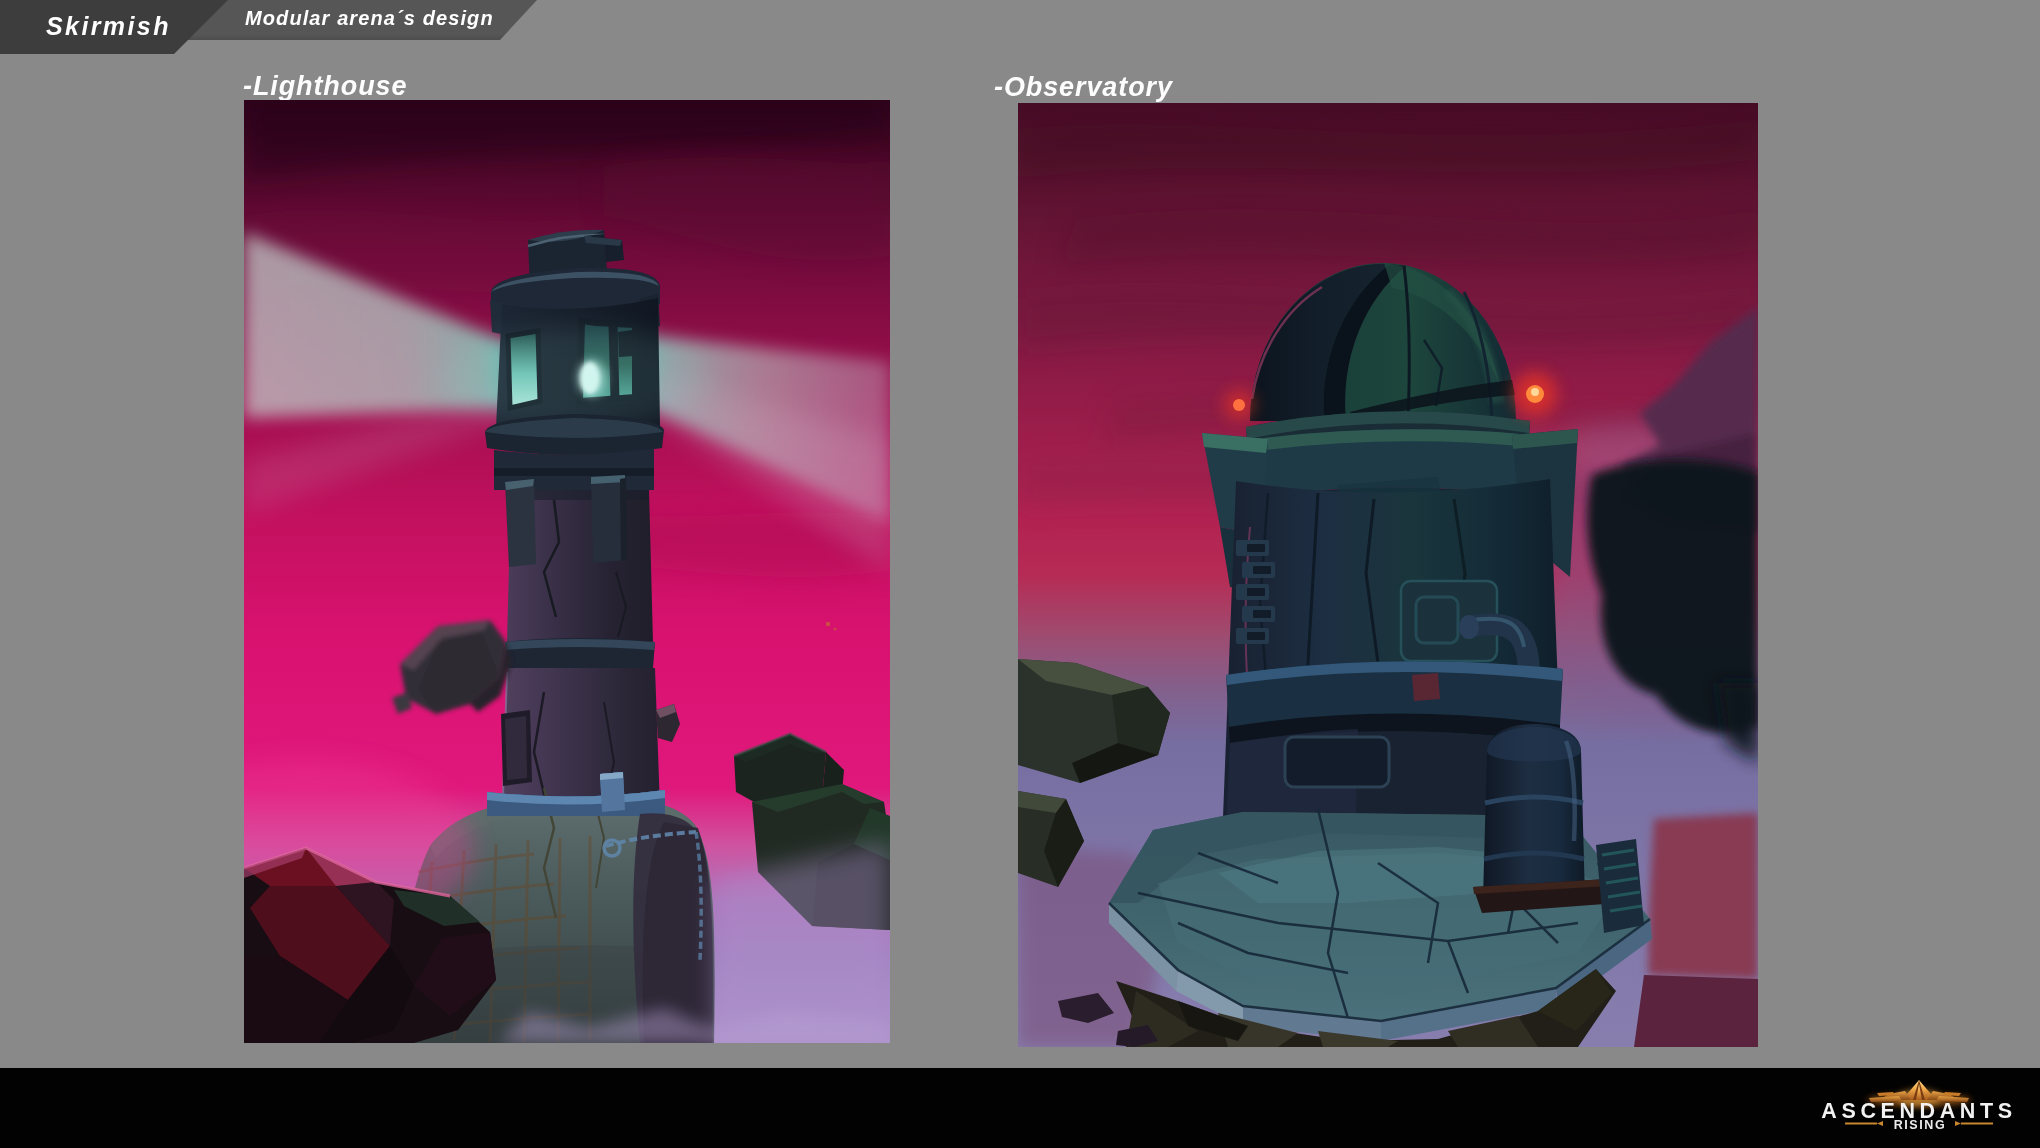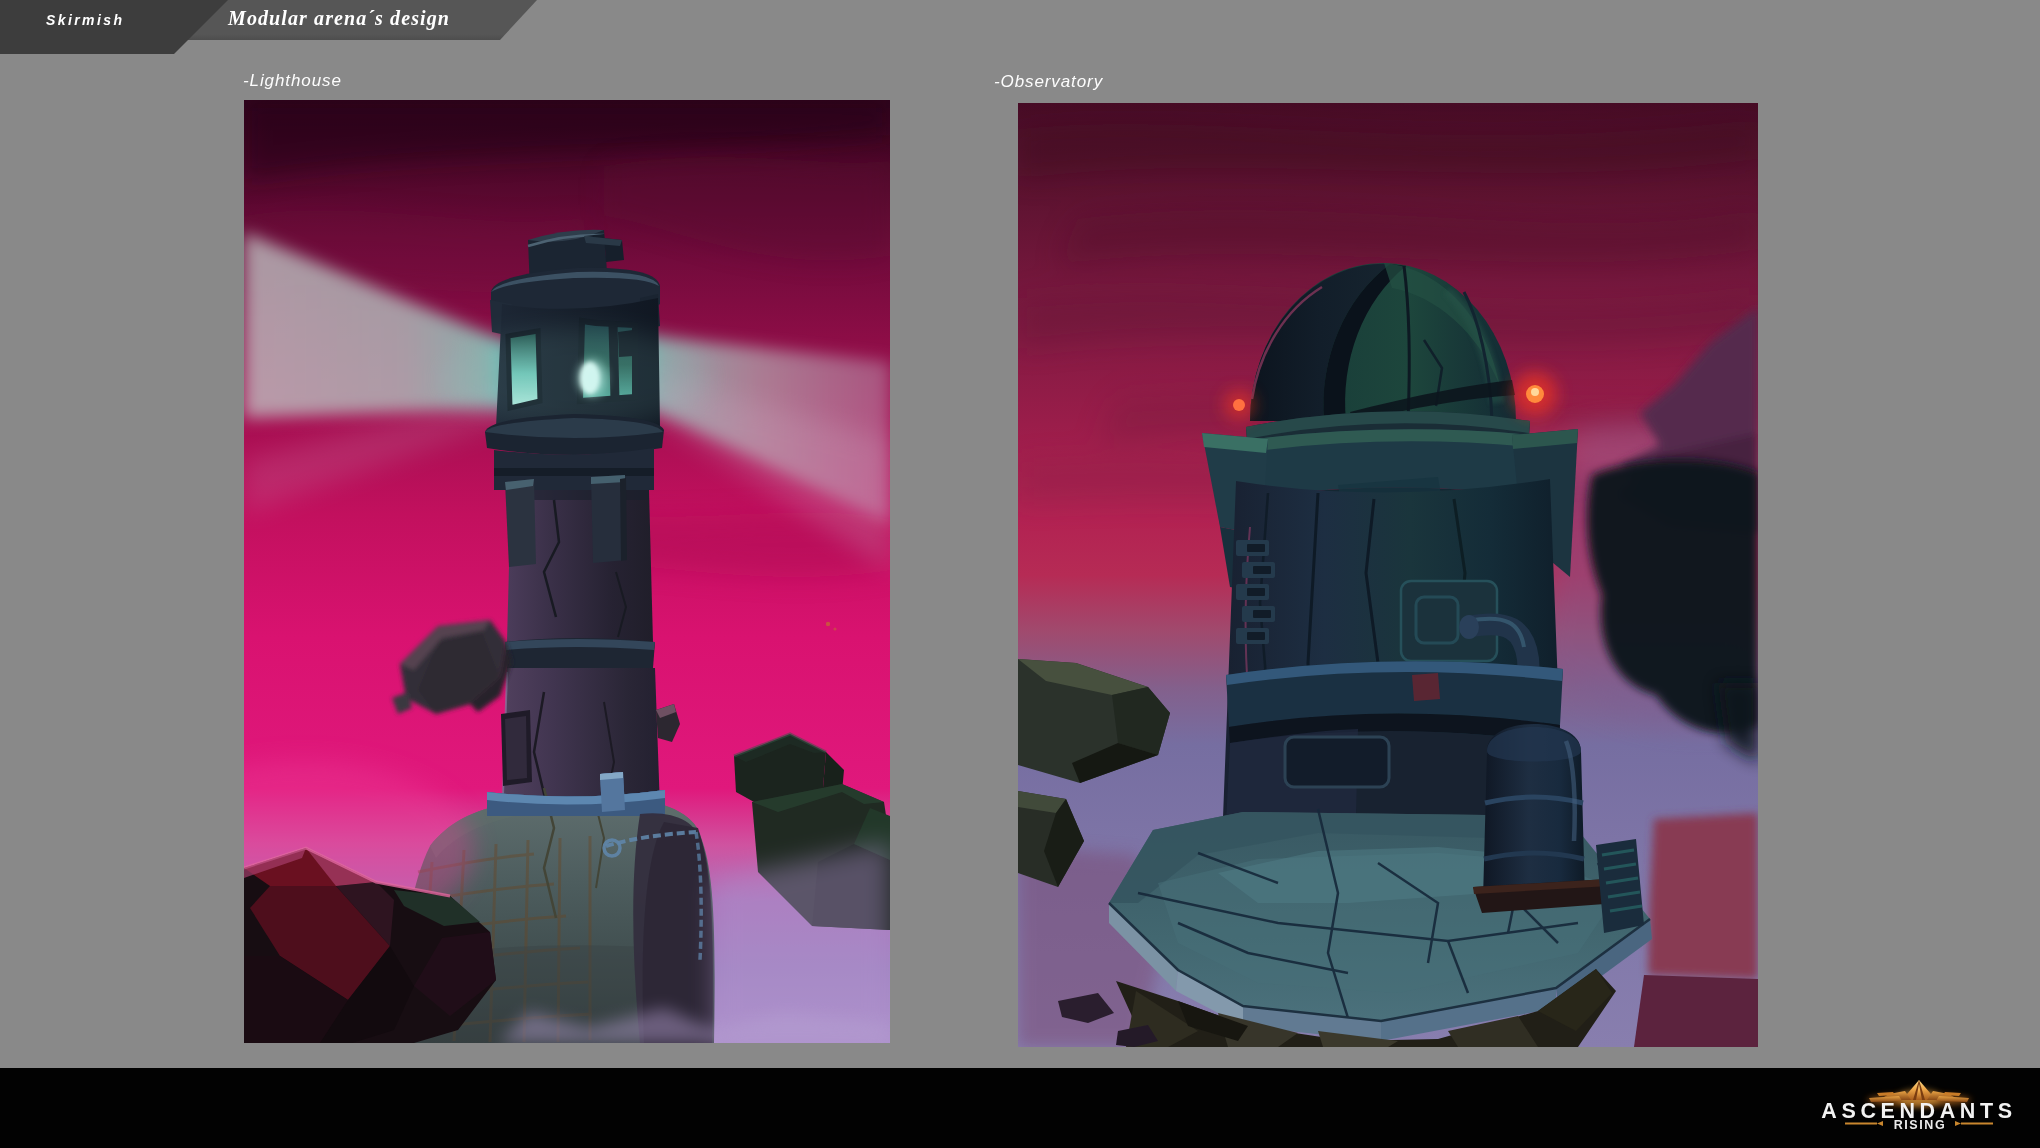--- a/index.html
+++ b/index.html
@@ -3,25 +3,25 @@
 <meta charset="utf-8">
 <style>
   html,body{margin:0;padding:0;}
   body{width:2040px;height:1148px;background:#898989;position:relative;overflow:hidden;
        font-family:"Liberation Sans", sans-serif;}
   .banner1{position:absolute;left:0;top:0;width:240px;height:54px;background:#3d3d3d;
        clip-path:polygon(0 0,228px 0,174px 54px,0 54px);}
   .banner2{position:absolute;left:160px;top:0;width:390px;height:40px;
        background:linear-gradient(180deg,#565656 0 86%,#4d4d4d 100%);
        clip-path:polygon(40px 0,377px 0,340px 40px,3px 40px);}
-  .banner1t{position:absolute;left:46px;top:12px;color:#fff;font-size:14px;font-weight:bold;
+  .banner1t{position:absolute;left:46px;top:12px;color:#fff;font-size:25px;font-weight:bold;
        font-style:italic;letter-spacing:2.4px;}
-  .banner2t{position:absolute;left:228px;top:7px;color:#fff;font-size:20px;font-weight:bold;
-       font-style:italic;letter-spacing:1.1px;font-family:Liberation Serif, serif;}
-  .label{position:absolute;color:#fdfdfd;font-size:17px;font-weight:normal;font-style:italic;
+  .banner2t{position:absolute;left:245px;top:7px;color:#fff;font-size:20px;font-weight:bold;
+       font-style:italic;letter-spacing:1.1px;}
+  .label{position:absolute;color:#fdfdfd;font-size:27px;font-weight:bold;font-style:italic;
        letter-spacing:0.9px;}
   #scene1{position:absolute;left:244px;top:100px;width:646px;height:943px;}
   #scene2{position:absolute;left:1018px;top:103px;width:740px;height:944px;}
   .footer{position:absolute;left:0;top:1068px;width:2040px;height:80px;background:#020202;}
 </style>
 </head>
 <body>
   <div class="banner2"></div>
   <div class="banner1"></div>
   <div class="banner1t">Skirmish</div>

